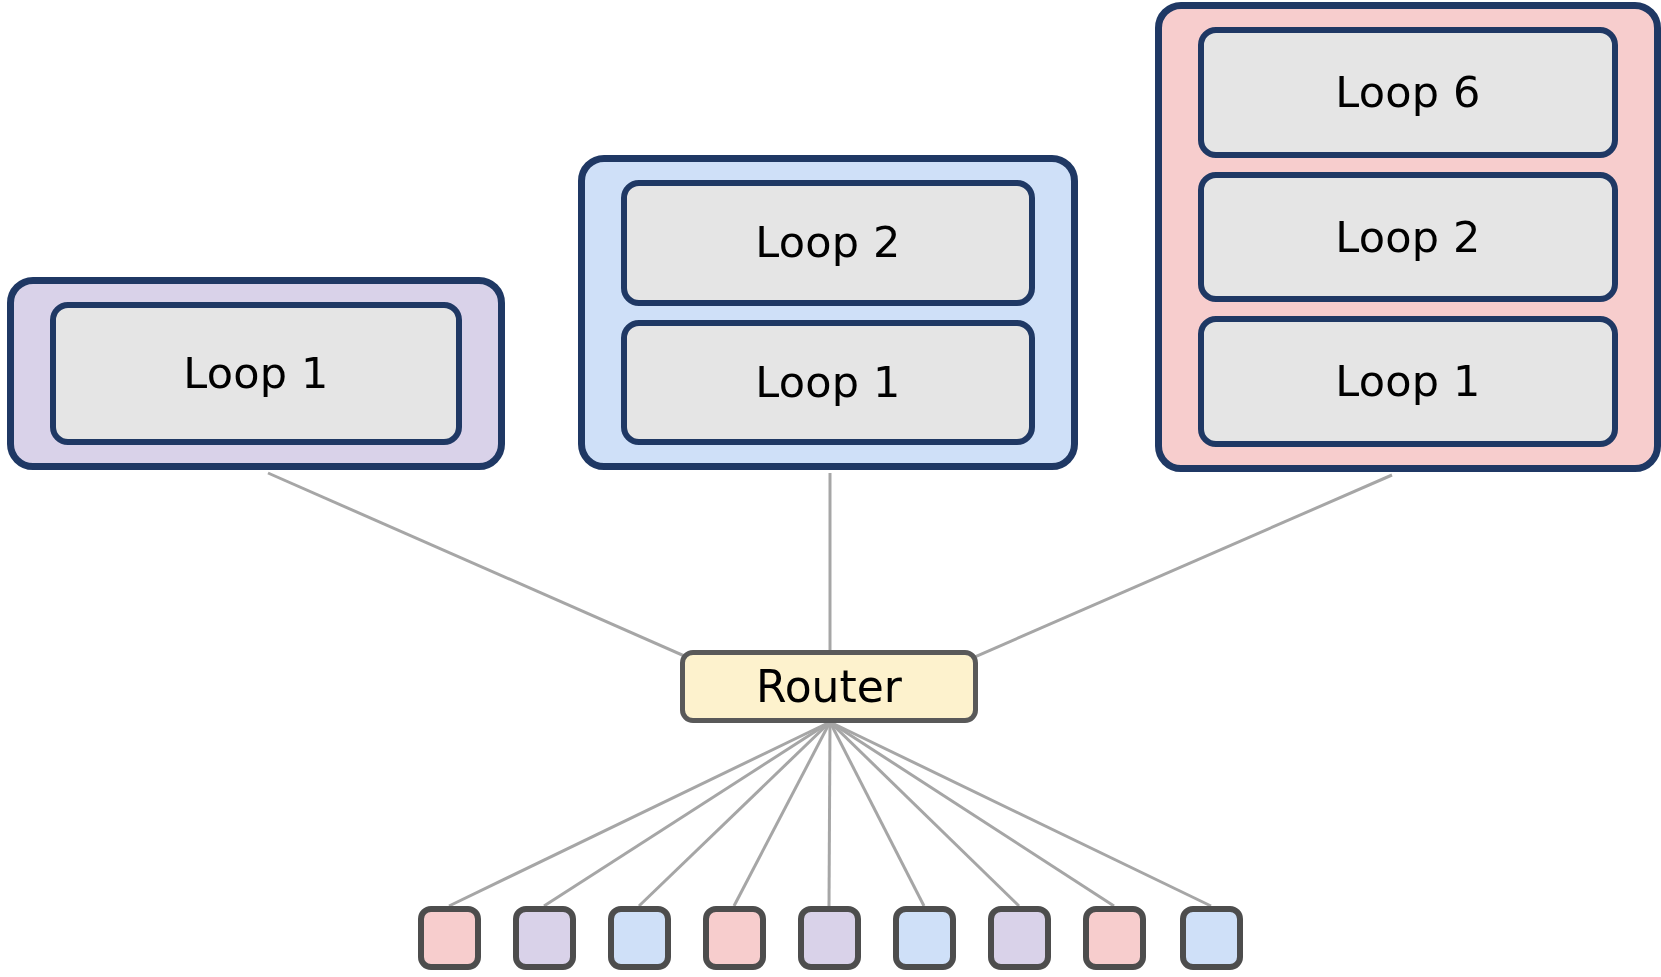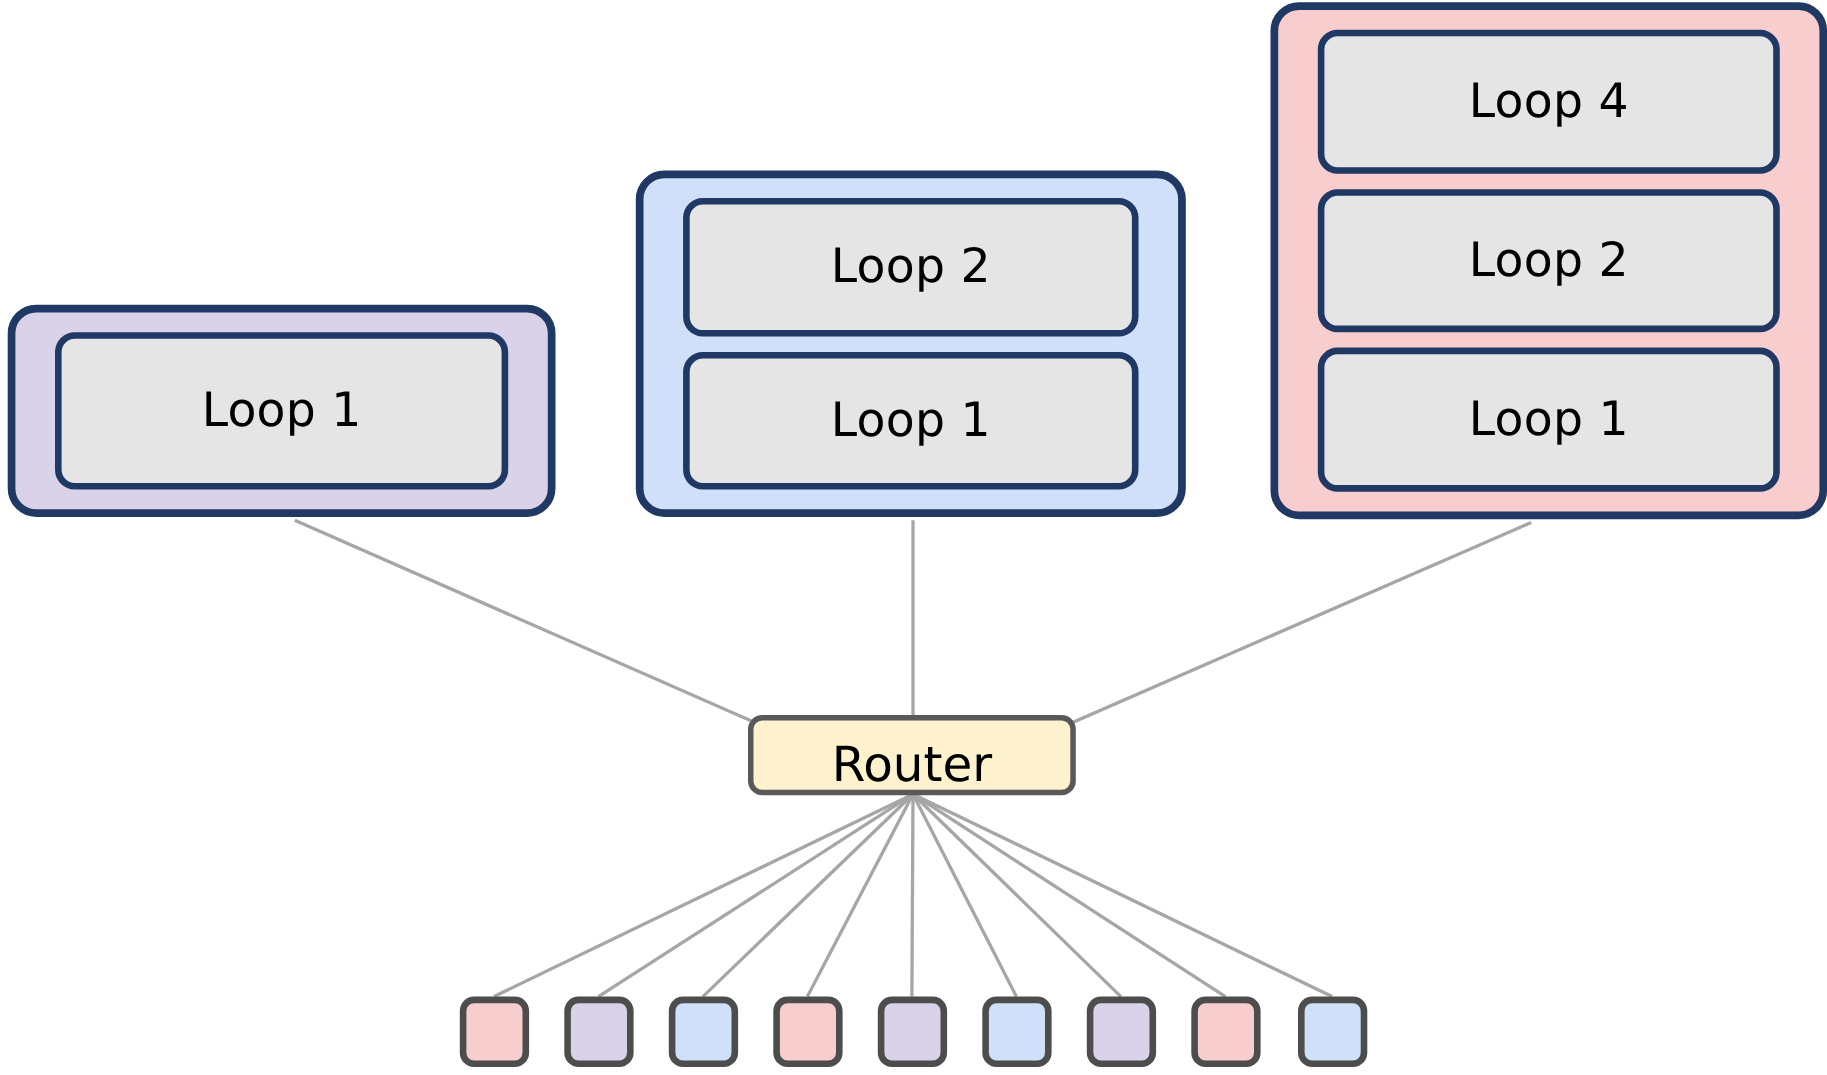--- a/index.html
+++ b/index.html
@@ -52,21 +52,21 @@
   }
 
   
   .router {
     position: absolute;
     box-sizing: border-box;
     background: #fdf2cd;
     border: 5px solid #595959;
     border-radius: 13px;
     display: flex;
-    align-items: flex-end;
+    align-items: center;
     justify-content: center;
     color: #000000;
     font-size: 44px;
     line-height: 1;
   }
 
   
   .expert {
     position: absolute;
     box-sizing: border-box;
@@ -110,21 +110,21 @@
       <div class="stage" style="left: 578px; top: 155px; width: 500px; height: 315px; background: rgb(207, 224, 248); border-color: rgb(31, 56, 100);">
         <div class="loop-box" style="height: 125.5px; margin: 18px 36px 0px; background: rgb(229, 229, 229); border-color: rgb(31, 56, 100);">
           <span>Loop 2</span>
         </div>
         <div class="loop-box" style="height: 125.5px; margin: 14px 36px 18px; background: rgb(229, 229, 229); border-color: rgb(31, 56, 100);">
           <span>Loop 1</span>
         </div>
       </div>
       <div class="stage" style="left: 1155px; top: 2px; width: 506px; height: 470px; background: rgb(247, 205, 205); border-color: rgb(31, 56, 100);">
         <div class="loop-box" style="height: 130.667px; margin: 18px 36px 0px; background: rgb(229, 229, 229); border-color: rgb(31, 56, 100);">
-          <span>Loop 4</span>
+          <span>Loop 6</span>
         </div>
         <div class="loop-box" style="height: 130.667px; margin: 14px 36px 0px; background: rgb(229, 229, 229); border-color: rgb(31, 56, 100);">
           <span>Loop 2</span>
         </div>
         <div class="loop-box" style="height: 130.667px; margin: 14px 36px 18px; background: rgb(229, 229, 229); border-color: rgb(31, 56, 100);">
           <span>Loop 1</span>
         </div>
       </div>
     </div>
 

